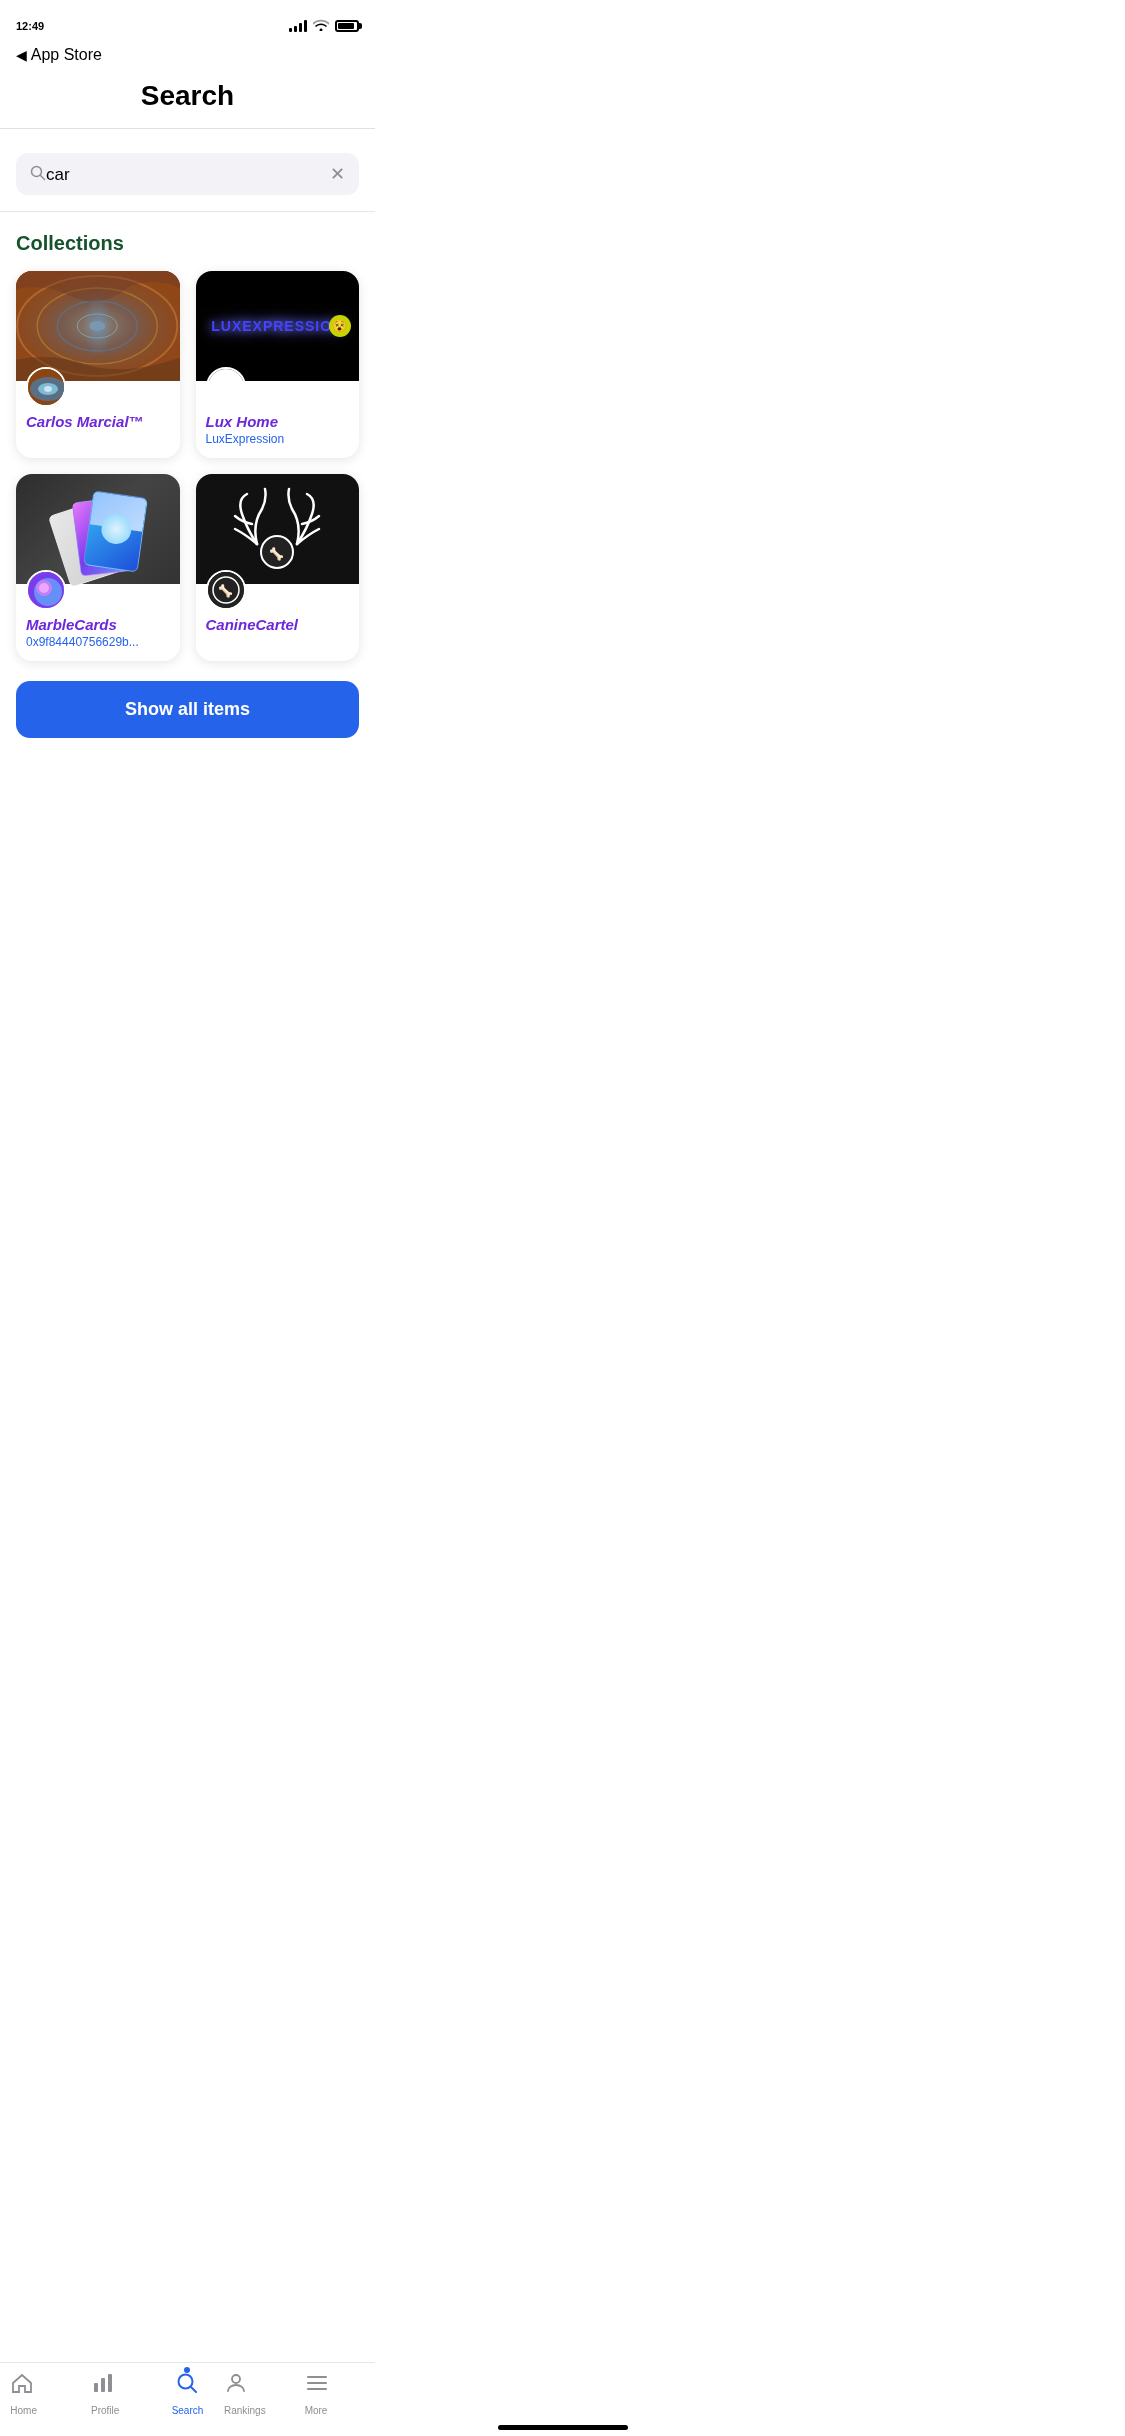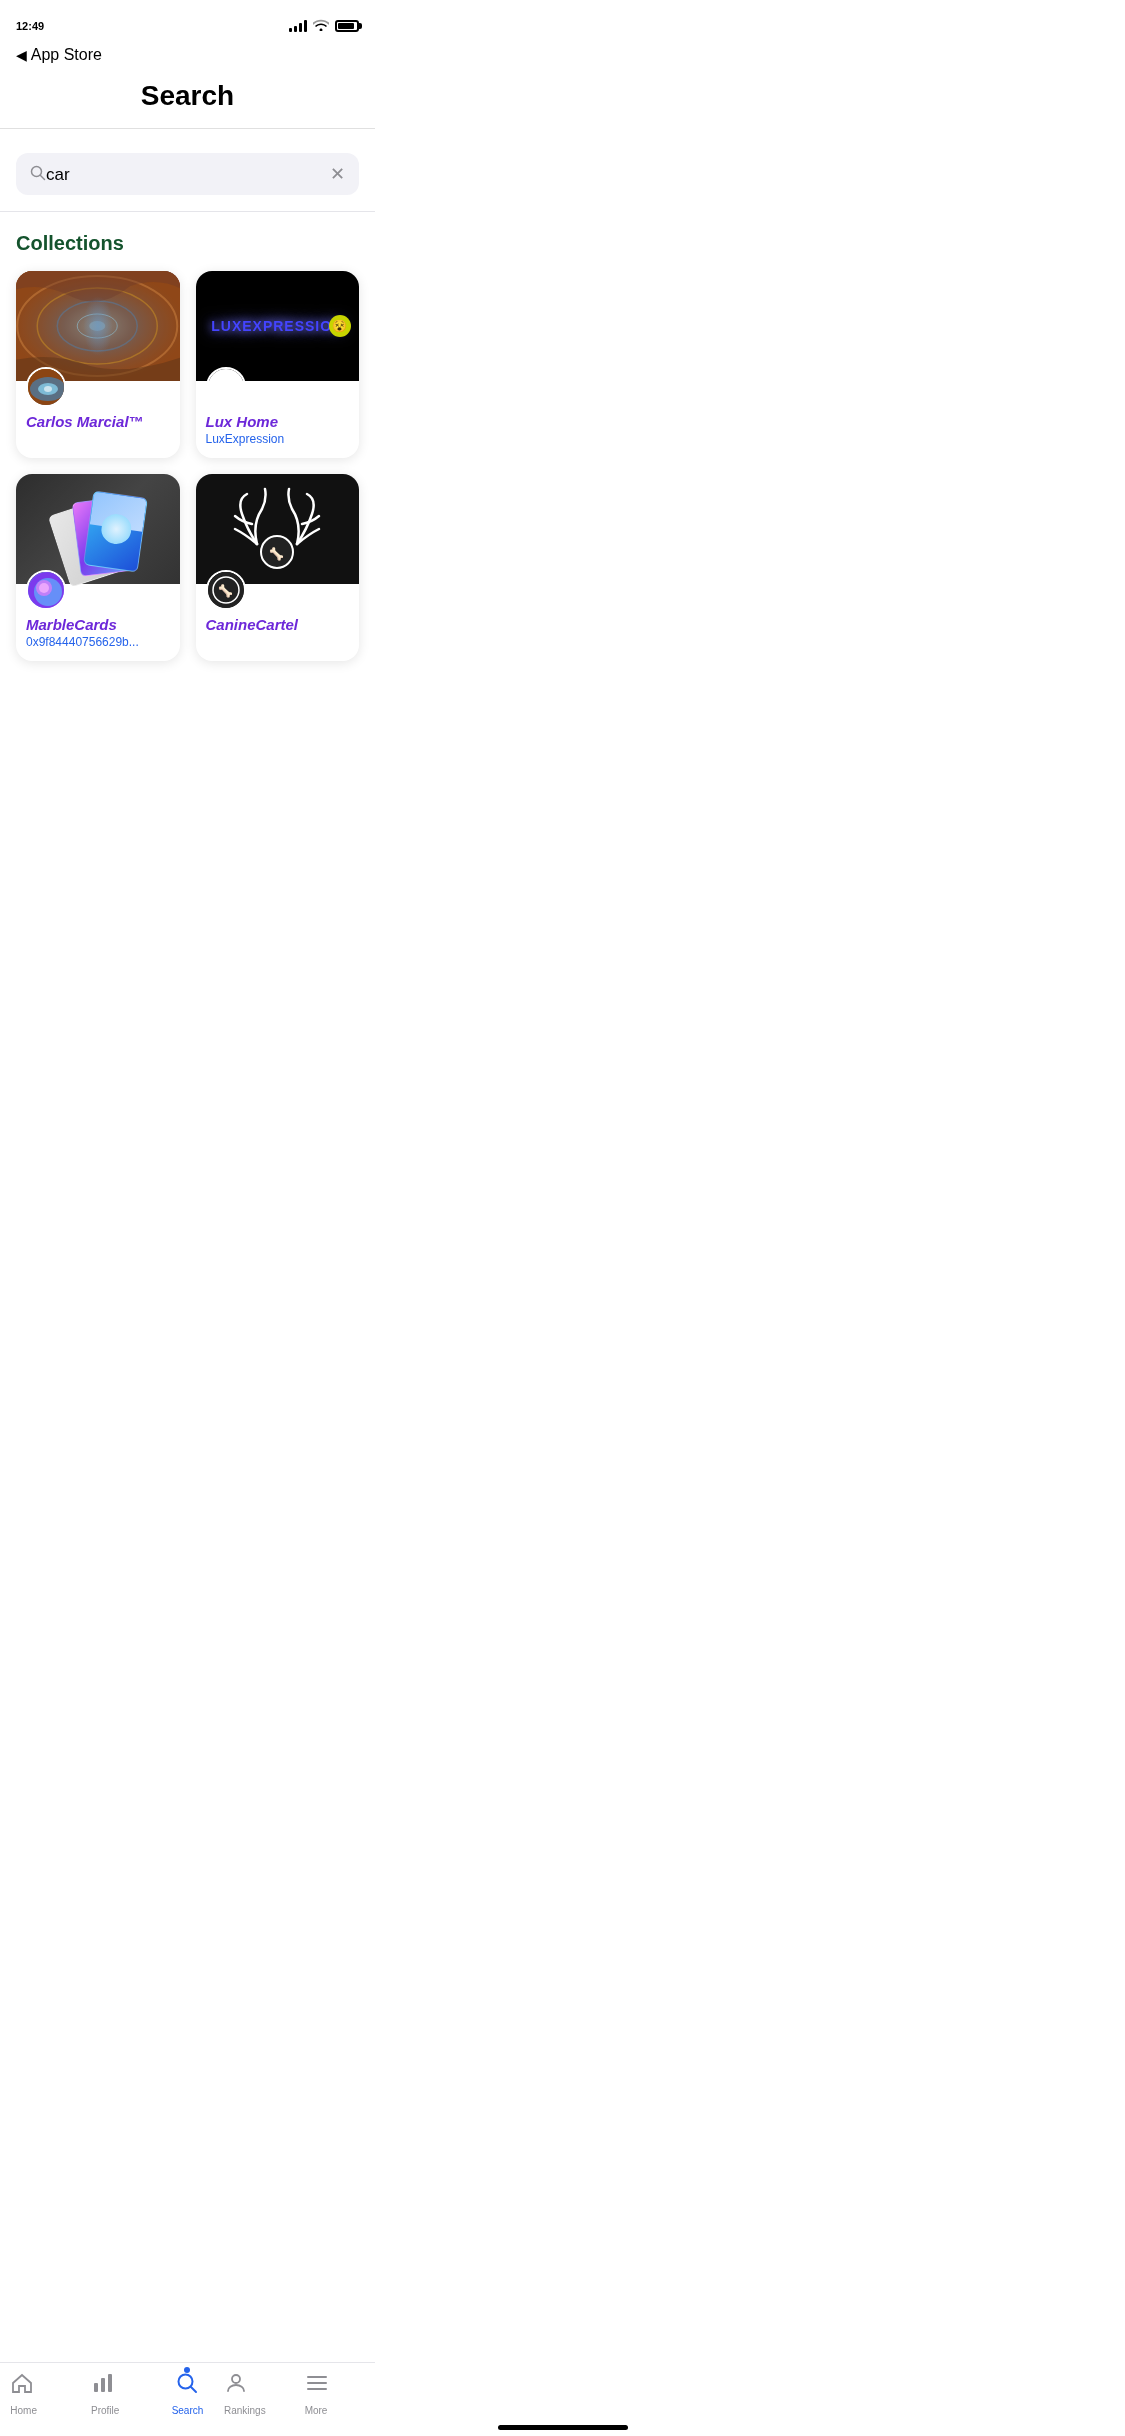--- a/index.html
+++ b/index.html
@@ -610,20 +610,21 @@
             </div>
             <div class="collection-name">CanineCartel</div>
             <div class="collection-sub"></div>
           </div>
         </div>
       </div>
 
     </div>
   </div>
 
+  <button class="show-all-btn">Show all items</button>
 
 </div>
 
 <div class="tab-bar">
 
   <div class="tab-item">
     <span class="tab-icon">
       <svg width="24" height="24" viewBox="0 0 24 24" fill="none">
         <path d="M3 12L12 4L21 12V21H15V15H9V21H3V12Z" stroke="#8e8e93" stroke-width="1.8" fill="none"></path>
       </svg>

